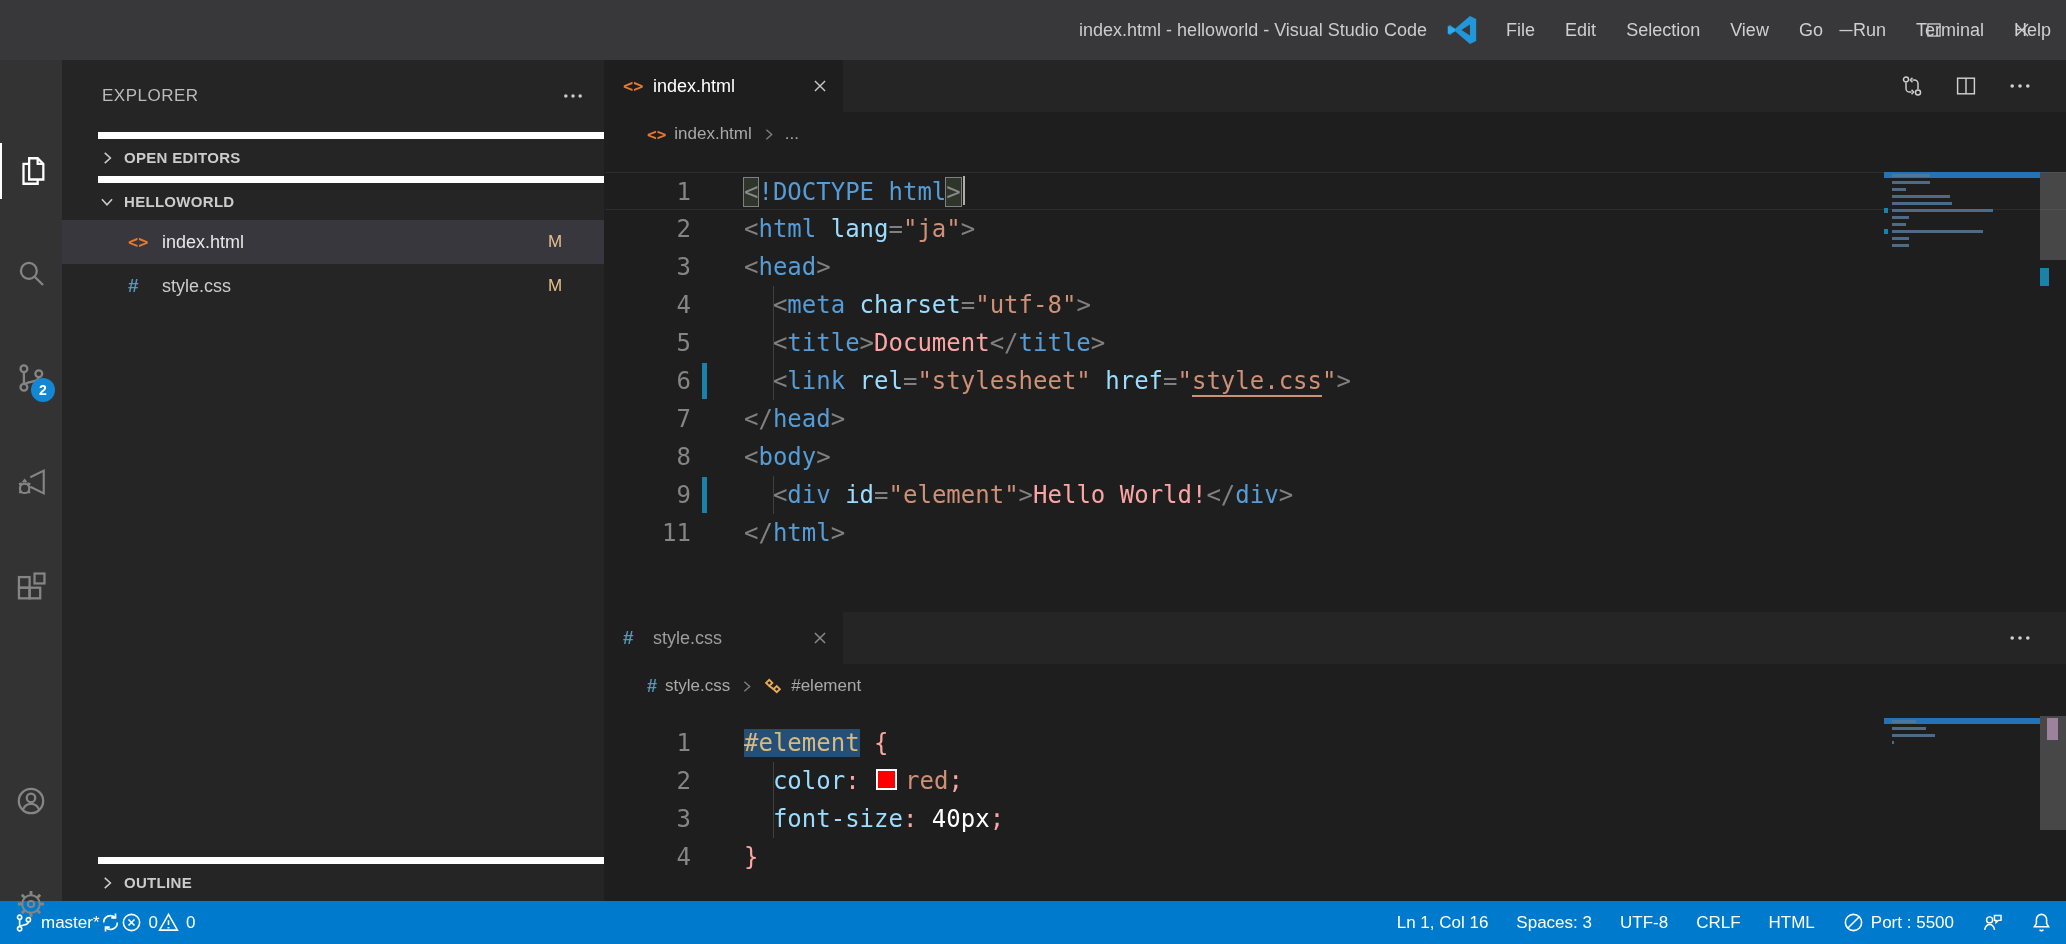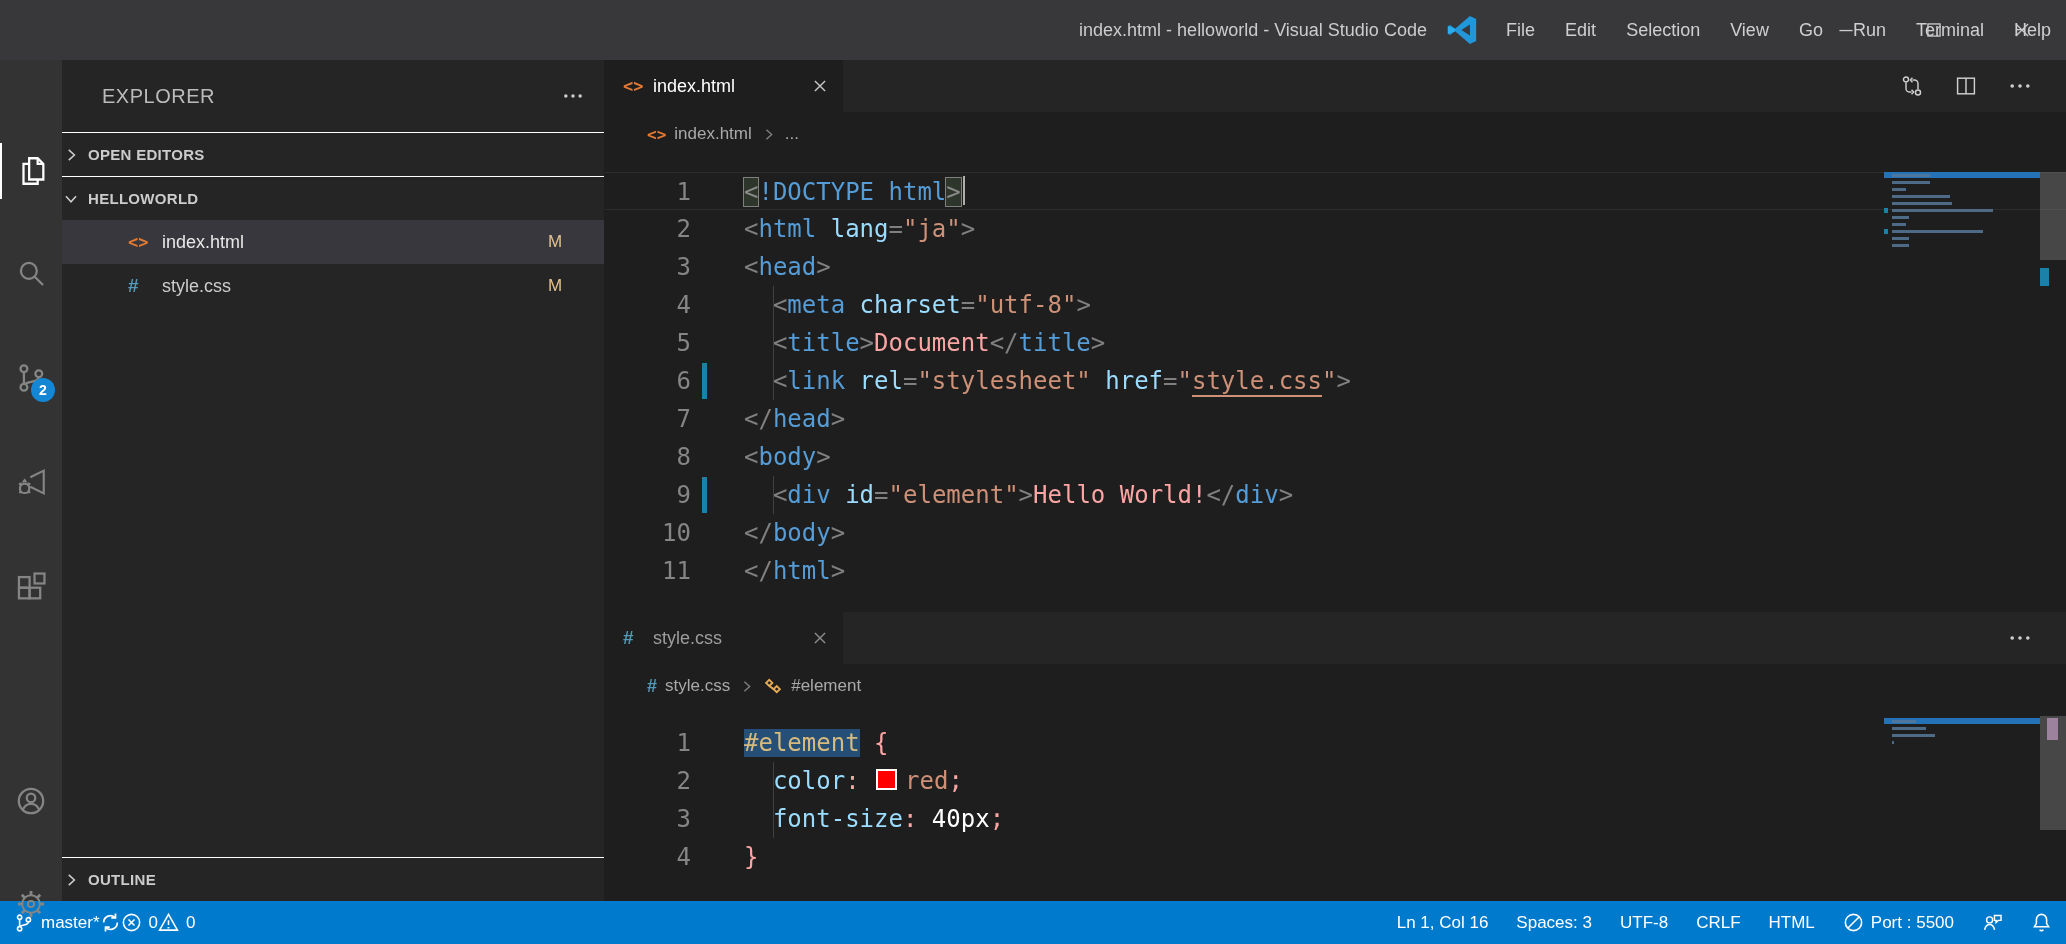--- a/index.html
+++ b/index.html
@@ -20,23 +20,23 @@
 
   
   .activitybar { width:62px; background:#333333; position:relative; flex:none; }
   .act-item { position:absolute; left:0; width:62px; height:56px; display:flex; align-items:center; justify-content:center; color:#858585; }
   .act-item.active { color:#ffffff; border-left:2px solid #ffffff; }
   .act-badge { position:absolute; right:7px; bottom:4px; min-width:24px; height:24px; border-radius:12px; background:#1386d4; color:#fff; font-size:14px; font-weight:bold; display:flex; align-items:center; justify-content:center; }
 
   
   .sidebar { width:543px; background:#252526; flex:none; display:flex; flex-direction:column; color:#cccccc; border-right:1px solid #1e1e1e; }
   .sb-header { height:72px; display:flex; align-items:center; padding:0 20px 0 40px; }
-  .sb-title { font-size:20px; color:#bbbbbb; letter-spacing:.5px; flex:1; }
+  .sb-title { font-size:17px; color:#bbbbbb; letter-spacing:.5px; flex:1; }
   .sb-more { color:#cccccc; }
-  .sb-section { height:44px; display:flex; align-items:center; font-size:15px; font-weight:bold; letter-spacing:.3px; color:#cccccc; border-top:1px solid #ffffff; }
+  .sb-section { height:44px; display:flex; align-items:center; font-size:15px; font-weight:bold; letter-spacing:.3px; color:#cccccc; border-top:7px solid #ffffff;margin-left:36px; }
   .sb-section .chev { margin-right:8px; display:flex; }
   .file-row { height:44px; display:flex; align-items:center; padding-left:66px; font-size:18px; color:#cccccc; }
   .file-row.selected { background:#37373d; color:#e8e8e8; }
   .file-icon { width:34px; flex:none; font-weight:bold; font-size:17px; }
   .file-icon.html { color:#e37933; font-family:"DejaVu Sans Mono",monospace; }
   .file-icon.css { color:#519aba; font-size:19px; }
   .file-name { flex:1; }
   .file-badge { width:56px; color:#e2c08d; font-size:17px; }
   .sb-spacer { flex:1; }
 
@@ -335,25 +335,20 @@
               <div class="ln">8</div>
               <div class="gut"></div>
               <div class="codetext"><span class="tk-p">&lt;</span><span class="tk-t">body</span><span class="tk-p">&gt;</span></div>
             </div>
             <div class="cline">
               <div class="ln">9</div>
               <div class="gut">
                 <div class="modmark"></div>
               </div>
               <div class="codetext"><div class="indent-guide"></div><span class="tk-x">  </span><span class="tk-p">&lt;</span><span class="tk-t">div</span><span class="tk-x"> </span><span class="tk-a">id</span><span class="tk-p">=</span><span class="tk-s">"element"</span><span class="tk-p">&gt;</span><span class="tk-x">Hello World!</span><span class="tk-p">&lt;/</span><span class="tk-t">div</span><span class="tk-p">&gt;</span></div>
-            </div>
-            <div class="cline">
-              <div class="ln">10</div>
-              <div class="gut"></div>
-              <div class="codetext"><span class="tk-p">&lt;/</span><span class="tk-t">body</span><span class="tk-p">&gt;</span></div>
             </div>
             <div class="cline">
               <div class="ln">11</div>
               <div class="gut"></div>
               <div class="codetext"><span class="tk-p">&lt;/</span><span class="tk-t">html</span><span class="tk-p">&gt;</span></div>
             </div>
           </div>
       </div>
       <div class="minimap" id="mm-top" style="top:112px; right:26px;">
           <div class="mm-line">

